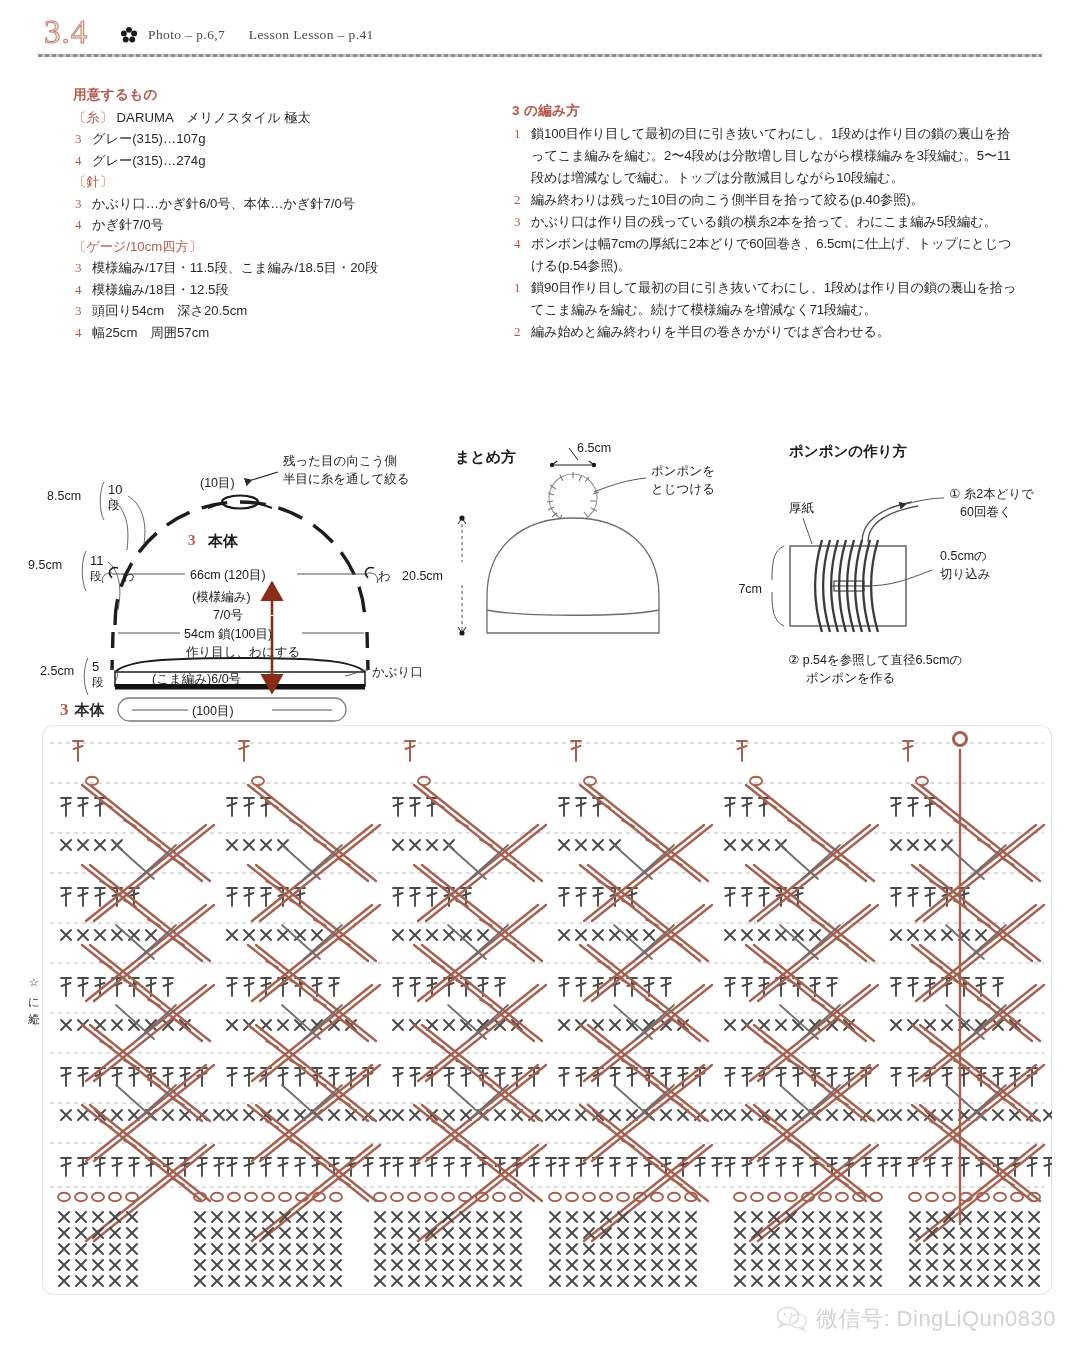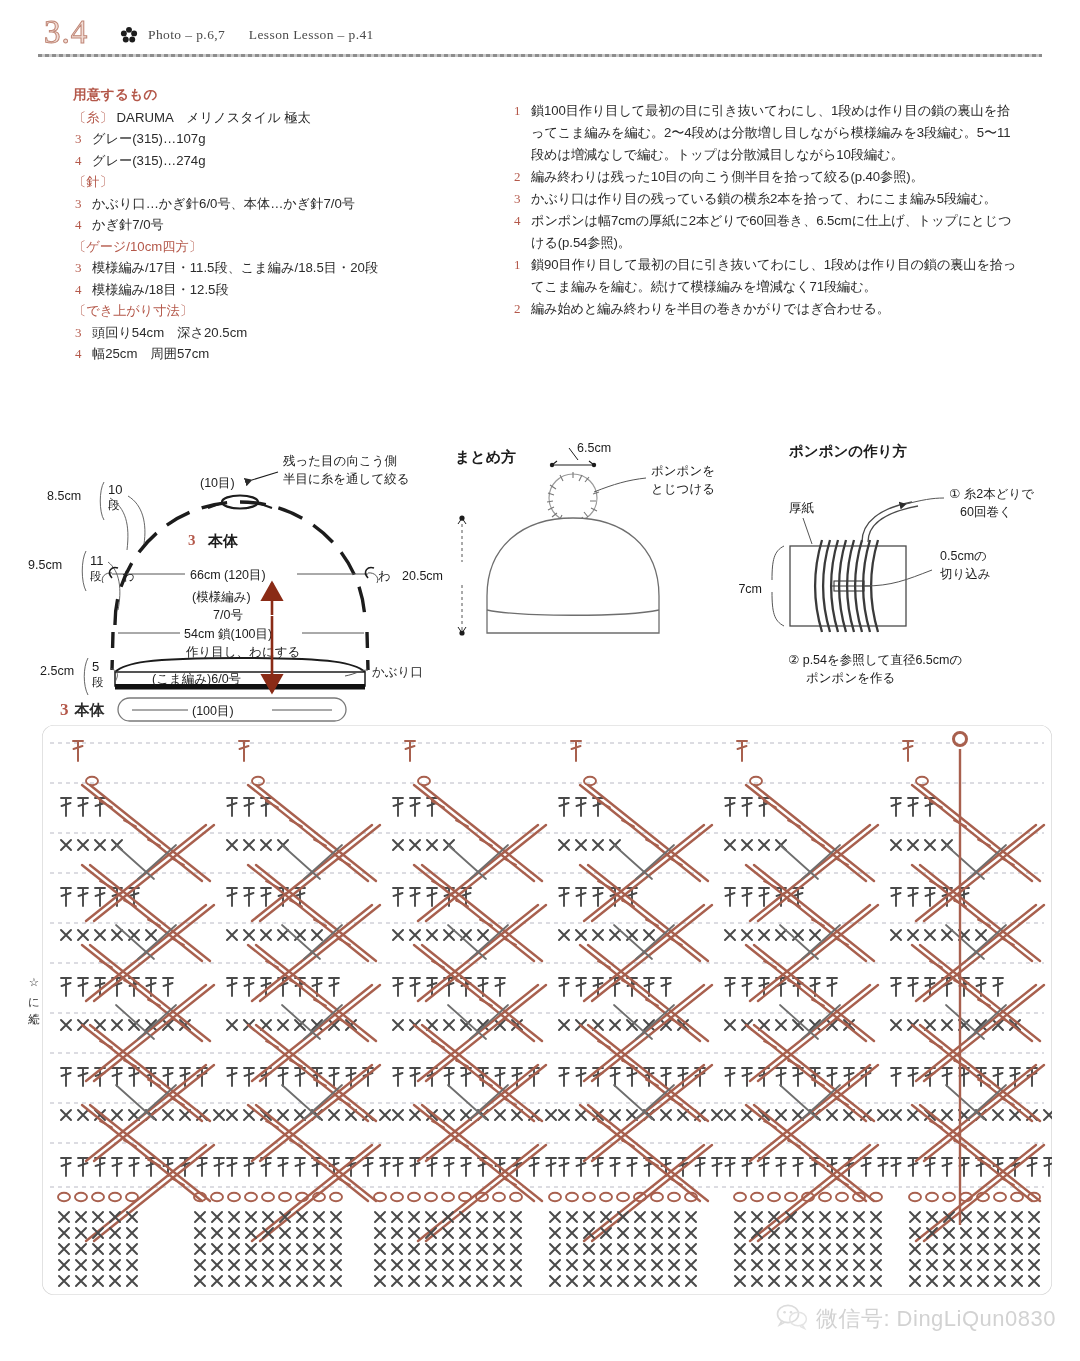--- a/index.html
+++ b/index.html
@@ -60,21 +60,21 @@
     position:absolute;left:26px;top:975px;
     writing-mode:vertical-rl;font-size:11.5px;letter-spacing:1px;color:#333;
   }
   
   #page-number{
     position:absolute;left:33px;top:1316px;font-size:12px;color:#9b9b9b;
     font-family:"Liberation Serif","DejaVu Serif",serif;
     margin-top:44px;
   }
   #watermark{
-    position:absolute;right:24px;top:1304px;display:flex;
+    position:absolute;right:24px;top:1304px;display:flex;align-items:center;
     color:#d2d2d2;font-size:22px;letter-spacing:.5px;
     font-family:"Liberation Sans","DejaVu Sans",sans-serif;
   }
   #watermark svg{margin-right:8px;}
 </style>
 </head>
 <body>
 
 <div id="header">
   <div id="pattern-no">3.4</div>
@@ -134,33 +134,31 @@
   <div class="row">
     <span class="num">3</span>
     <span class="txt">模様編み/17目・11.5段、こま編み/18.5目・20段</span>
   </div>
   <div class="row">
     <span class="num">4</span>
     <span class="txt">模様編み/18目・12.5段</span>
   </div>
 
   <div class="row">
-    <span class="brace">〔でき上がり寸法〕</span>
-  </div>
-  <div class="row">
     <span class="num">3</span>
     <span class="txt">頭回り54cm　深さ20.5cm</span>
   </div>
   <div class="row">
     <span class="num">4</span>
     <span class="txt">幅25cm　周囲57cm</span>
   </div>
 </div>
 
 <div class="col" id="col-right">
+  <div class="sec-head">3 の編み方</div>
 
   <div class="para">
     <span class="num">1</span>
     <span class="txt">鎖100目作り目して最初の目に引き抜いてわにし、1段めは作り目の鎖の裏山を拾ってこま編みを編む。2〜4段めは分散増し目しながら模様編みを3段編む。5〜11段めは増減なしで編む。トップは分散減目しながら10段編む。</span>
   </div>
   <div class="para">
     <span class="num">2</span>
     <span class="txt">編み終わりは残った10目の向こう側半目を拾って絞る(p.40参照)。</span>
   </div>
   <div class="para">

